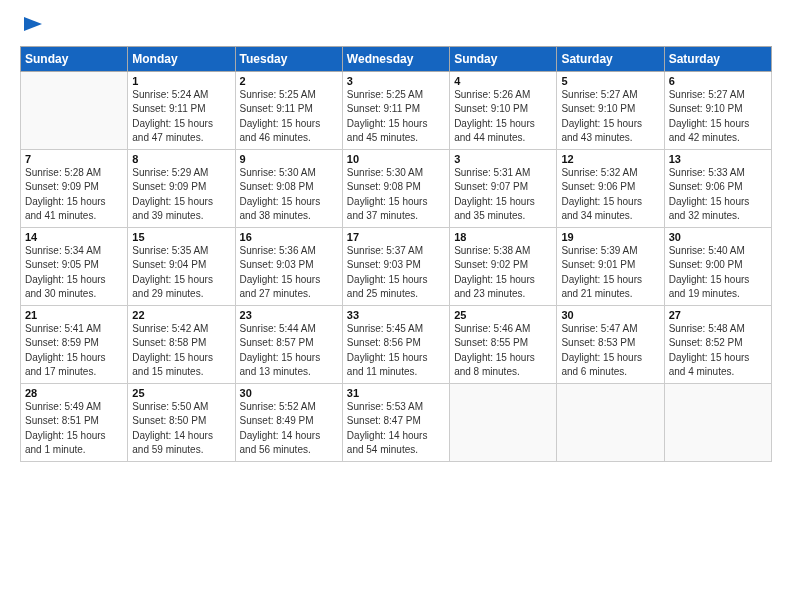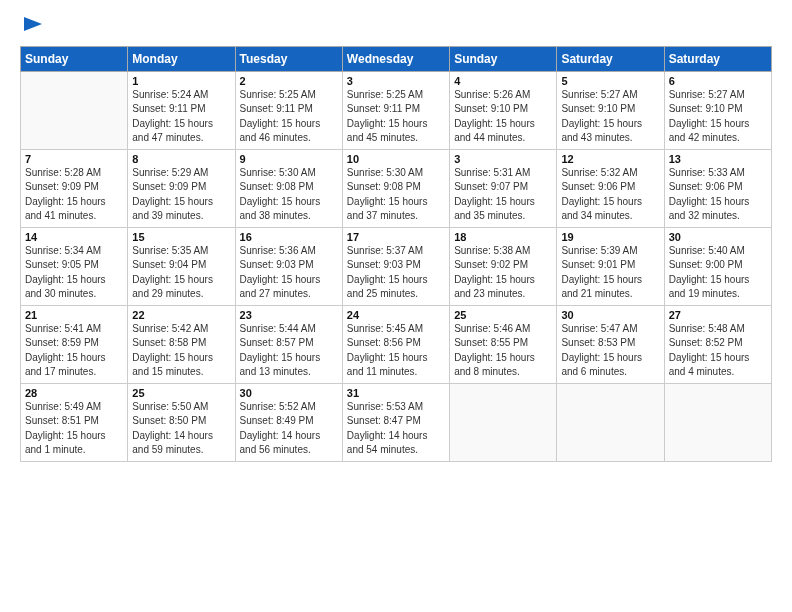--- a/index.html
+++ b/index.html
@@ -215,21 +215,21 @@
           </td>
           <td>
             <div class="day-num">22</div>
             <div class="day-info">Sunrise: 5:42 AM<br>Sunset: 8:58 PM<br>Daylight: 15 hours<br>and 15 minutes.</div>
           </td>
           <td>
             <div class="day-num">23</div>
             <div class="day-info">Sunrise: 5:44 AM<br>Sunset: 8:57 PM<br>Daylight: 15 hours<br>and 13 minutes.</div>
           </td>
           <td>
-            <div class="day-num">24</div>
+            <div class="day-num">33</div>
             <div class="day-info">Sunrise: 5:45 AM<br>Sunset: 8:56 PM<br>Daylight: 15 hours<br>and 11 minutes.</div>
           </td>
           <td>
             <div class="day-num">25</div>
             <div class="day-info">Sunrise: 5:46 AM<br>Sunset: 8:55 PM<br>Daylight: 15 hours<br>and 8 minutes.</div>
           </td>
           <td>
             <div class="day-num">30</div>
             <div class="day-info">Sunrise: 5:47 AM<br>Sunset: 8:53 PM<br>Daylight: 15 hours<br>and 6 minutes.</div>
           </td>

